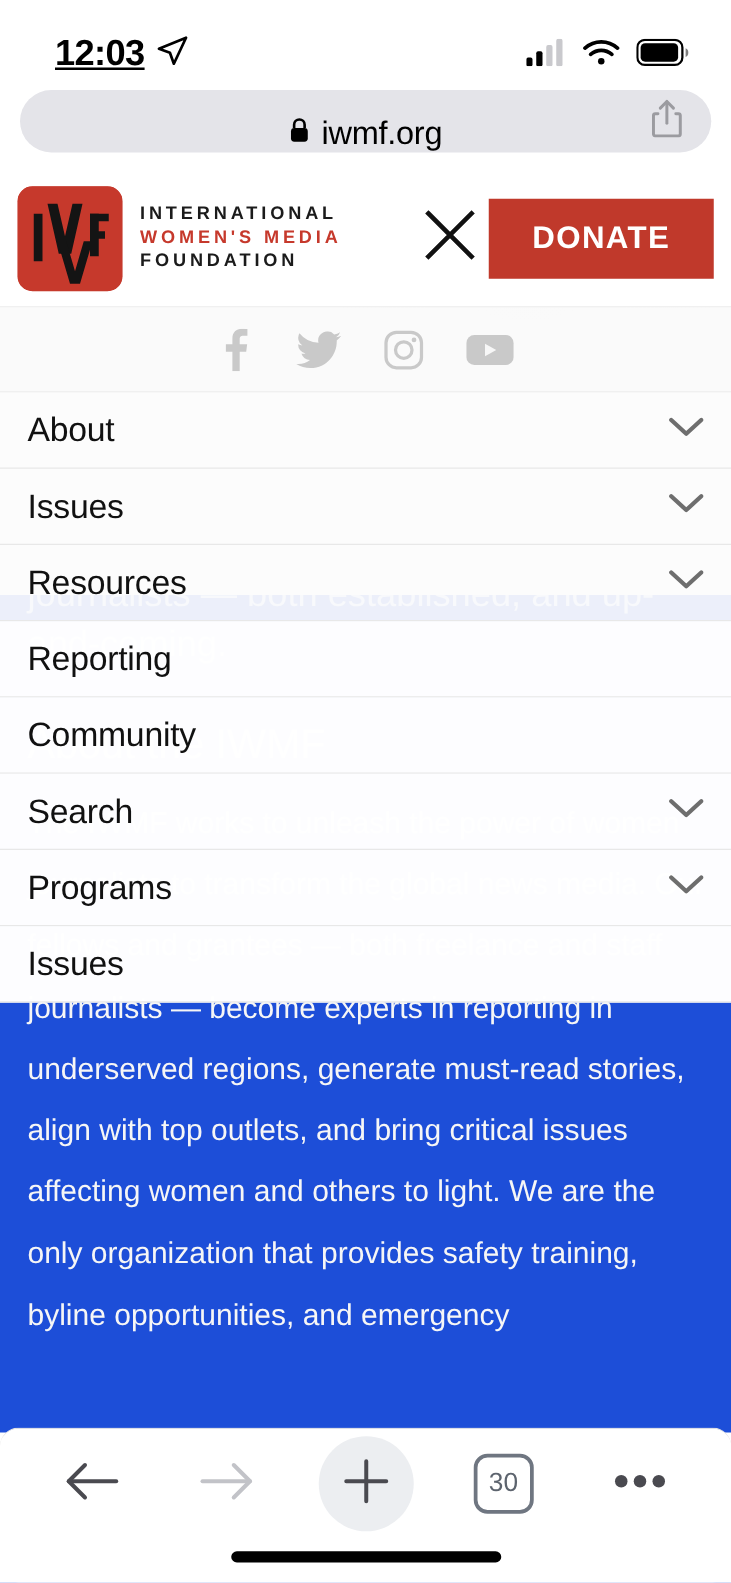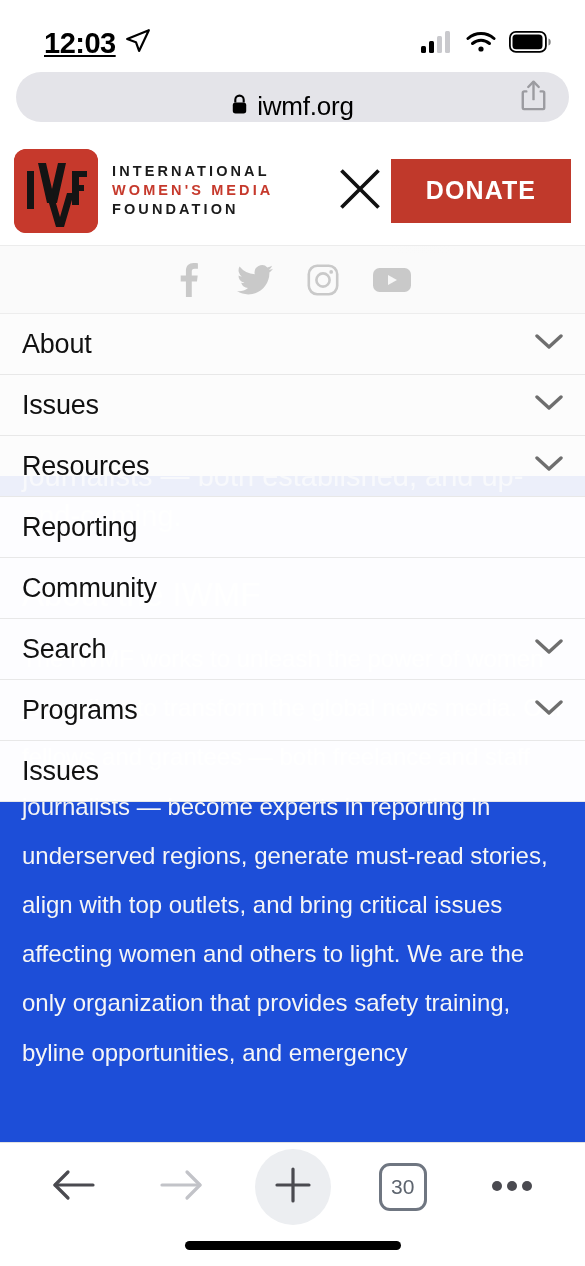--- a/index.html
+++ b/index.html
@@ -102,21 +102,21 @@
     border-bottom:1px solid #e8e8e8;
   }
   .menu-item.clear { background:rgba(255,255,255,0.88); }
   .menu-label { font-size:27px; color:#111; font-weight:500; letter-spacing:-0.2px; }
   .menu-spacer { flex:1; }
   .chev { display:block; }
 
   
   .toolbar {
     position:absolute; left:0; right:0; bottom:0; height:124px;
-    background:#ffffff; border-top:1px solid #e2e2e2;
+    background:#ffffff; border-top:1px solid #e2e2e2;border-radius:15px;
   }
   .toolbar-row {
     height:88px; display:flex; align-items:center; justify-content:space-between;
     padding:0 36px;
   }
   .tb-btn { width:74px; height:74px; display:flex; align-items:center; justify-content:center; }
   .tb-plus {
     width:76px; height:76px; border-radius:50%; background:#eceef1;
     display:flex; align-items:center; justify-content:center;
   }

